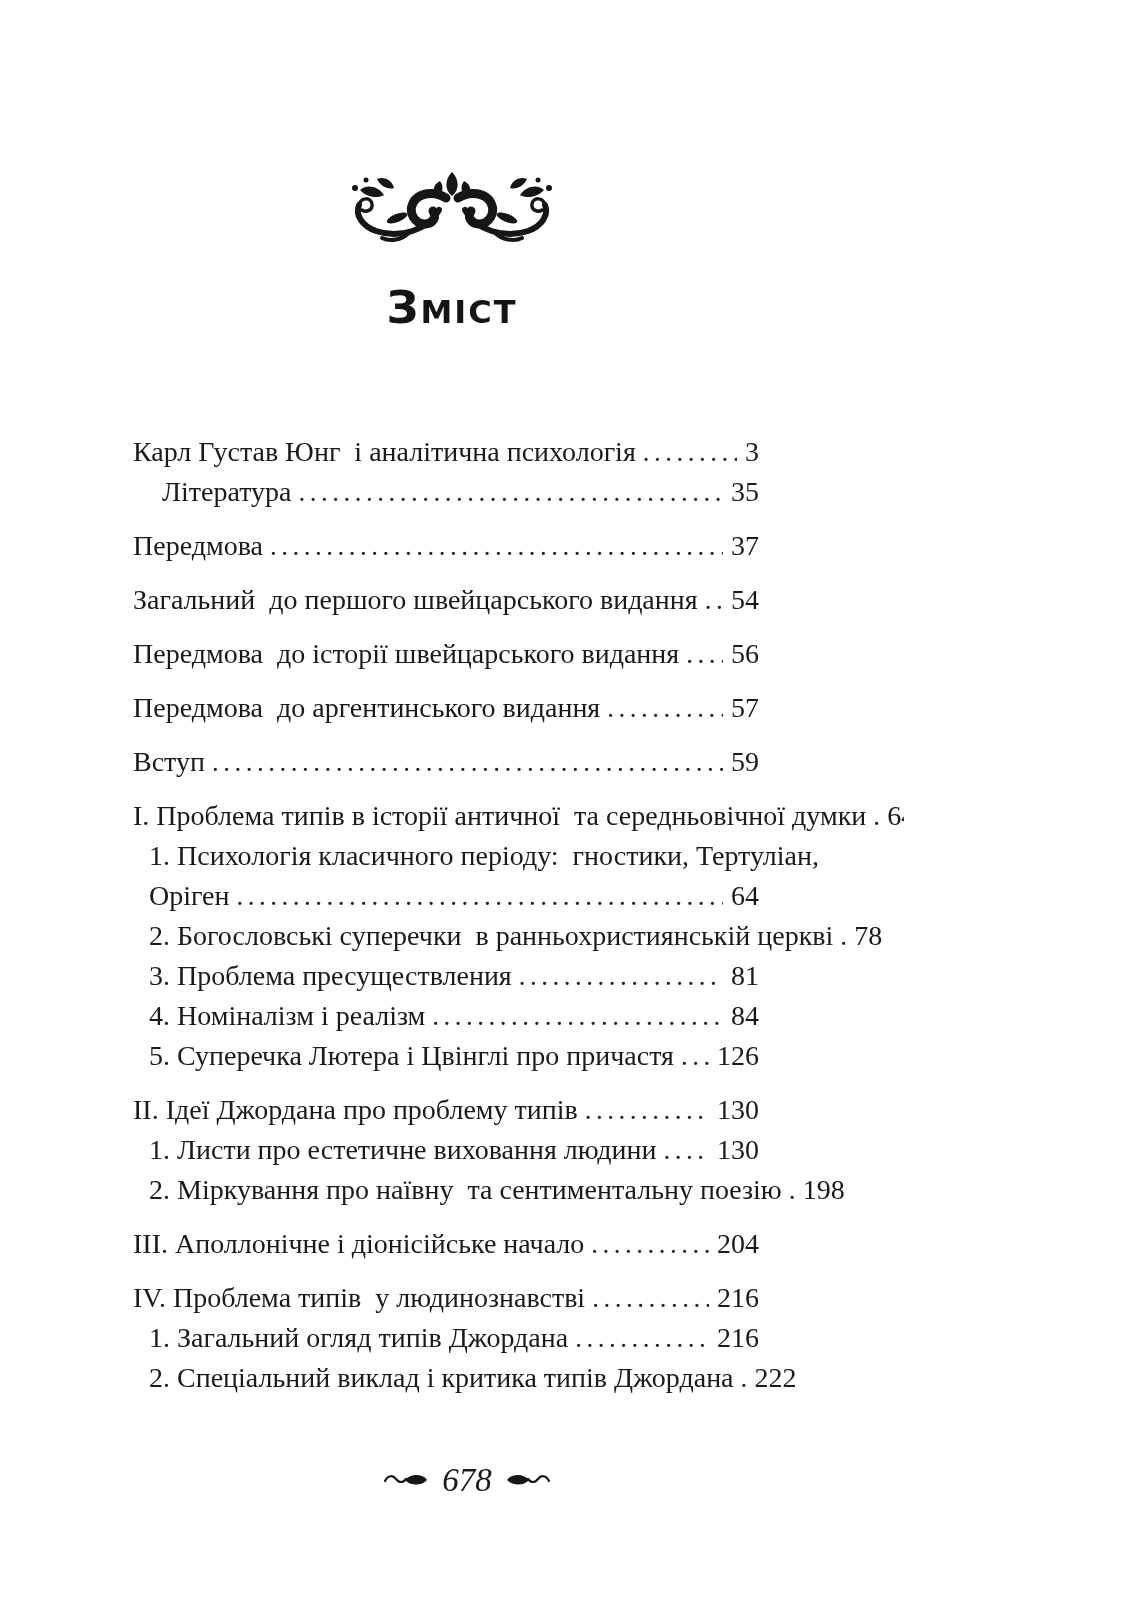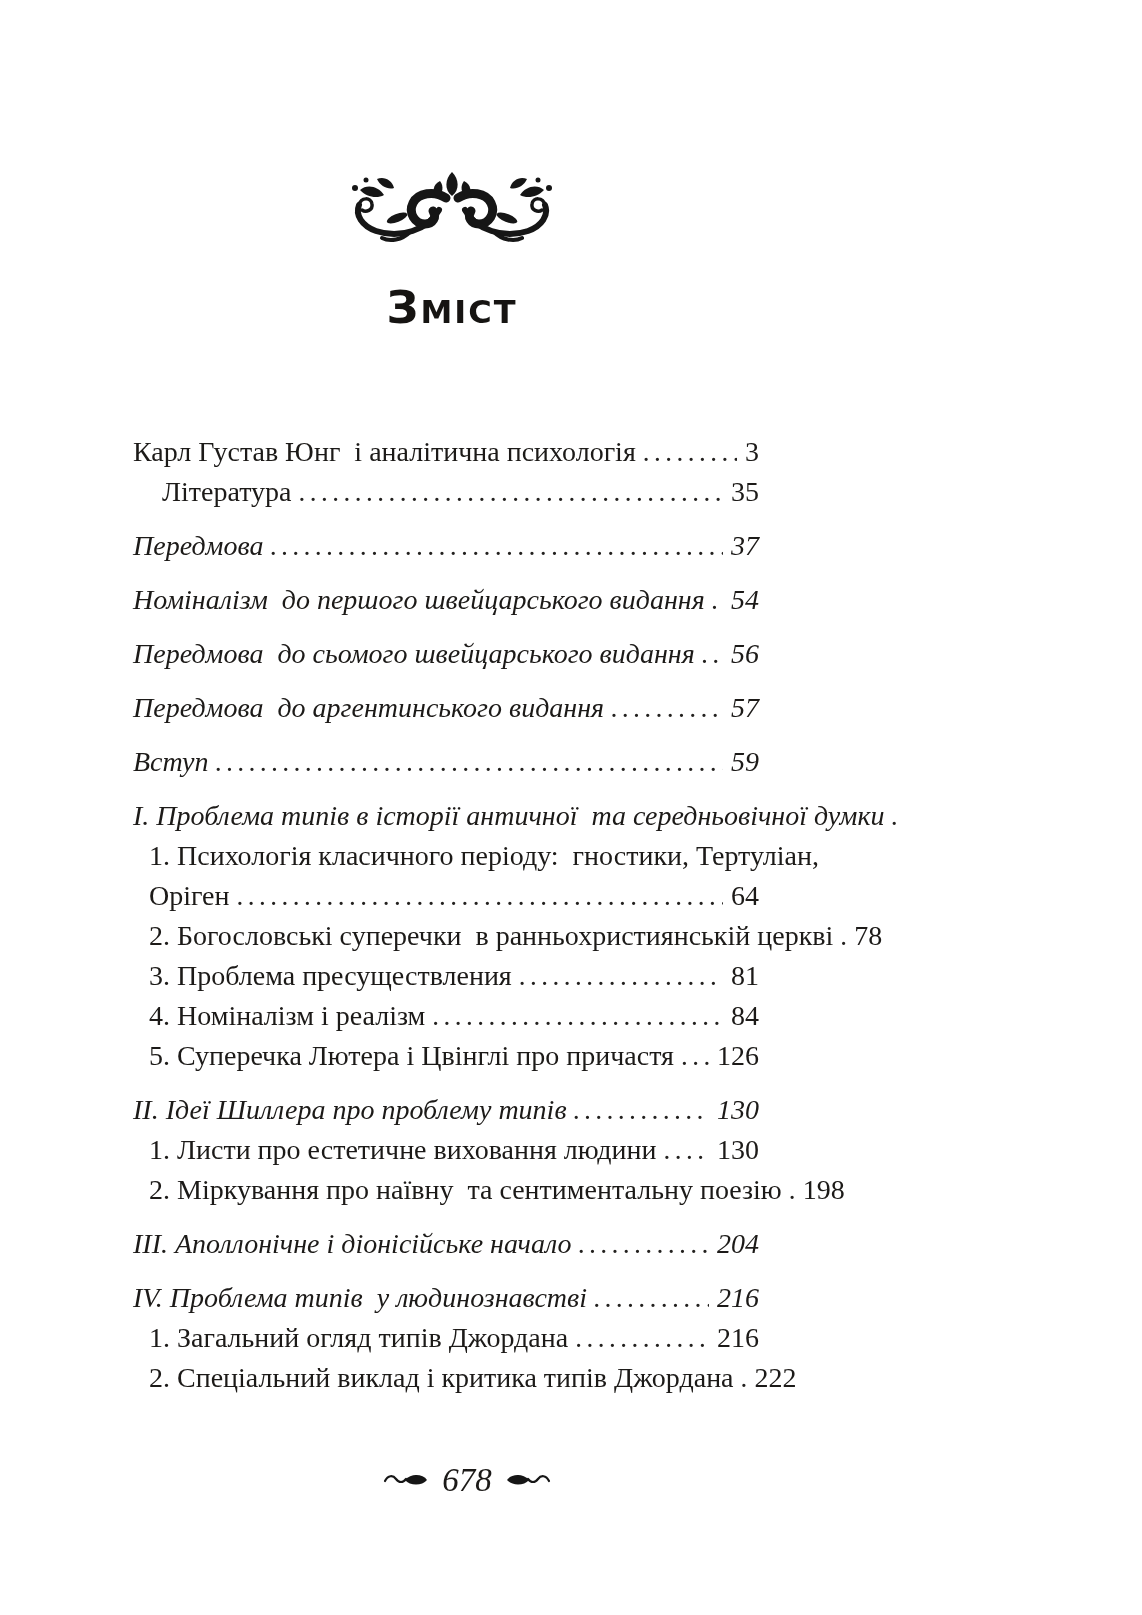--- a/index.html
+++ b/index.html
@@ -34,21 +34,21 @@
   .toc {
     margin: 98px 145px 0 133px; 
     font-size: 28px;
   }
   .toc-row {
     display: flex;
     align-items: baseline;
     line-height: 40px;
     margin-top: 0;
   }
-  .toc-row.gap-loose { margin-top: 14px; font-style: italic; }
+  .toc-row.gap-loose { margin-top: 14px; }
   .toc-row.gap-first { margin-top: 12px; }
   .toc-row.indent-1 .toc-label { padding-left: 16px; }
   .toc-row.indent-2 .toc-label { padding-left: 29px; }
   .toc-label {
     flex: 0 0 auto;
     white-space: pre;
   }
   .toc-leader {
     flex: 1 1 6px;
     min-width: 6px;
@@ -127,26 +127,26 @@
     <span class="toc-label">Література</span>
     <span class="toc-leader"></span>
     <span class="toc-page">35</span>
   </div>
       <div class="toc-row gap-loose">
     <span class="toc-label">Передмова</span>
     <span class="toc-leader"></span>
     <span class="toc-page">37</span>
   </div>
       <div class="toc-row gap-loose">
-    <span class="toc-label">Номіналізм  до першого швейцарського видання</span>
+    <span class="toc-label">Загальний  до першого швейцарського видання</span>
     <span class="toc-leader"></span>
     <span class="toc-page">54</span>
   </div>
       <div class="toc-row gap-loose">
-    <span class="toc-label">Передмова  до сьомого швейцарського видання</span>
+    <span class="toc-label">Передмова  до історії швейцарського видання</span>
     <span class="toc-leader"></span>
     <span class="toc-page">56</span>
   </div>
       <div class="toc-row gap-loose">
     <span class="toc-label">Передмова  до аргентинського видання</span>
     <span class="toc-leader"></span>
     <span class="toc-page">57</span>
   </div>
       <div class="toc-row gap-loose">
     <span class="toc-label">Вступ</span>
@@ -181,21 +181,21 @@
     <span class="toc-label">4. Номіналізм і реалізм</span>
     <span class="toc-leader"></span>
     <span class="toc-page">84</span>
   </div>
       <div class="toc-row gap-tight indent-1">
     <span class="toc-label">5. Суперечка Лютера і Цвінглі про причастя</span>
     <span class="toc-leader"></span>
     <span class="toc-page">126</span>
   </div>
       <div class="toc-row gap-loose">
-    <span class="toc-label">II. Ідеї Шиллера про проблему типів</span>
+    <span class="toc-label">II. Ідеї Джордана про проблему типів</span>
     <span class="toc-leader"></span>
     <span class="toc-page">130</span>
   </div>
       <div class="toc-row gap-tight indent-1">
     <span class="toc-label">1. Листи про естетичне виховання людини</span>
     <span class="toc-leader"></span>
     <span class="toc-page">130</span>
   </div>
       <div class="toc-row gap-tight indent-1">
     <span class="toc-label">2. Міркування про наївну  та сентиментальну поезію</span>

